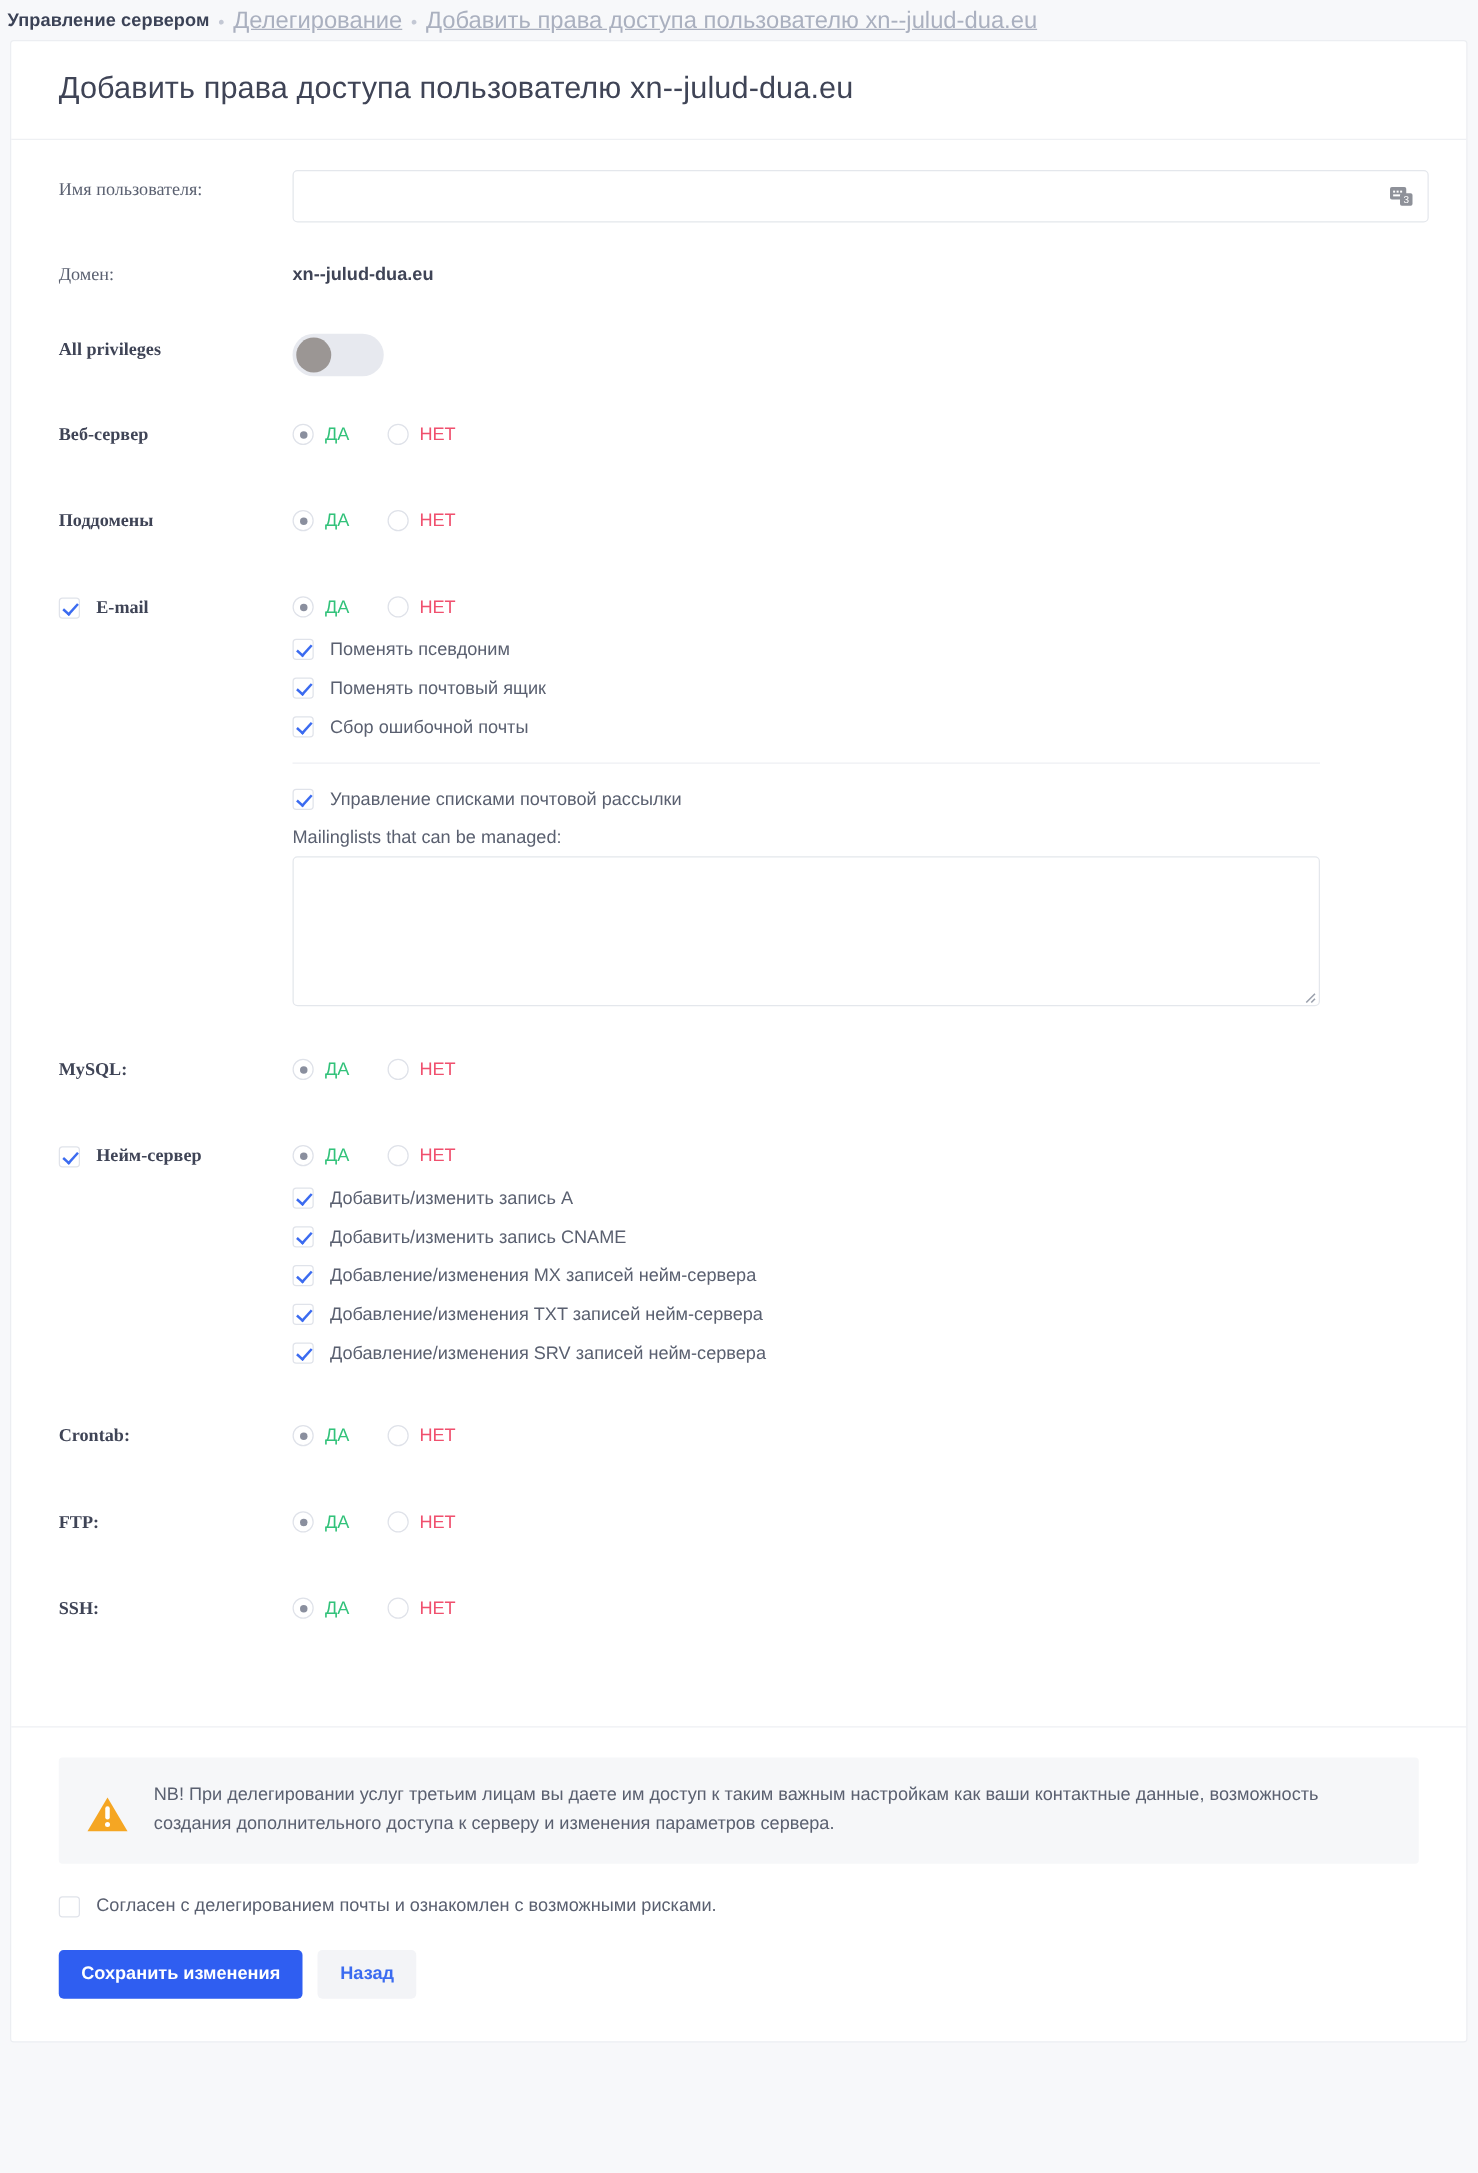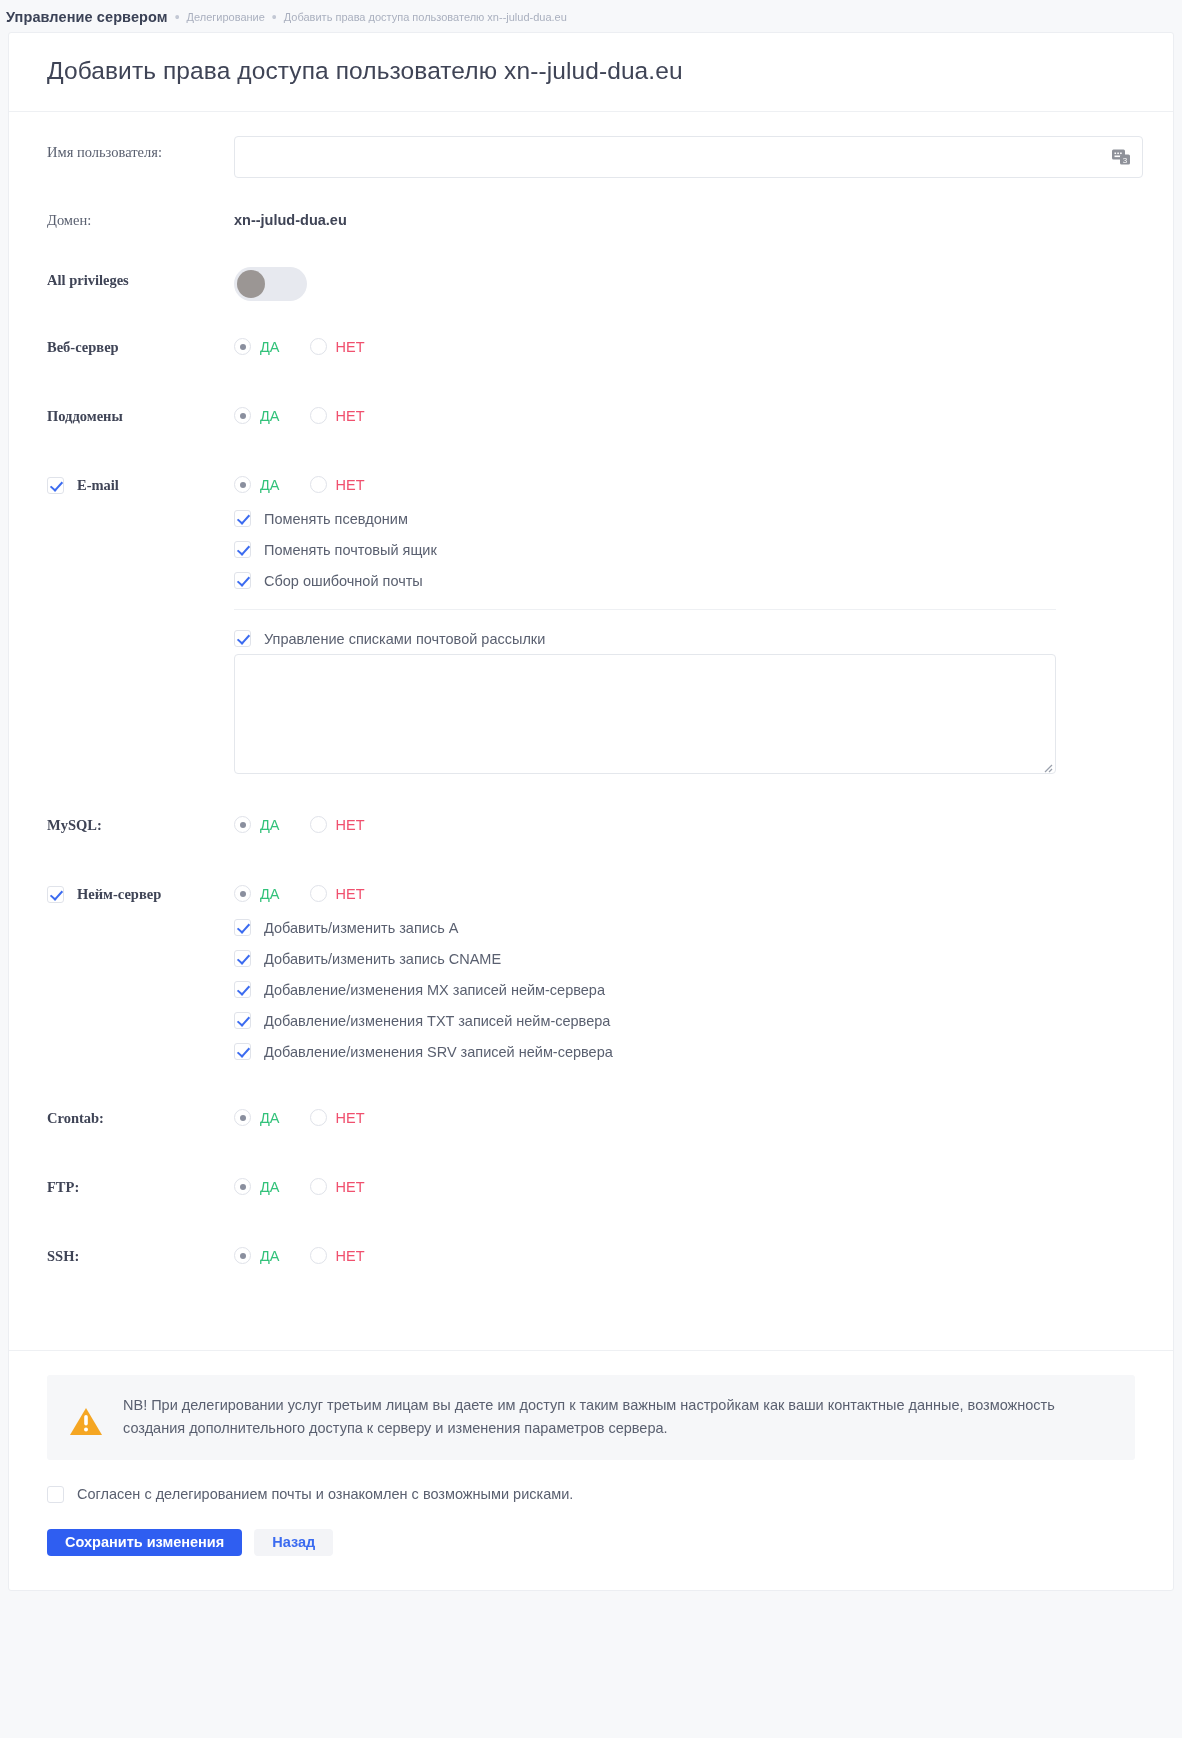--- a/index.html
+++ b/index.html
@@ -32,21 +32,22 @@
     letter-spacing: 0.1px;
   }
   .bc-sep {
     color: #c3c8d4;
     margin: 0 7px;
     font-size: 14px;
     line-height: 1;
   }
   .bc-item {
     color: #aab0bf;
-    font-size: 11px;
+    font-size: 19px;
+    text-decoration: underline;
   }
 
   
   .card {
     margin: 0 8px;
     background: #ffffff;
     border: 1px solid #eceef2;
     border-radius: 3px;
     width: 1166px;
   }
@@ -291,21 +292,21 @@
     align-items: center;
     margin-top: 26px;
   }
   .btn {
     border: none;
     border-radius: 4px;
     font-size: 14.5px;
     font-weight: bold;
     cursor: pointer;
     font-family: "Liberation Sans", sans-serif;
-    height: 27px;
+    height: 39px;
     padding: 0 18px;
   }
   .btn-primary {
     background: #2f5ef1;
     color: #ffffff;
   }
   .btn-secondary {
     background: #f3f4f7;
     color: #3b6bf0;
     margin-left: 12px;
@@ -442,20 +443,21 @@
             </div>
           </div>
 
           <div class="divider"></div>
 
           <div class="cb-row">
             <span class="cb checked"></span>
             <span class="cb-label">Управление списками почтовой рассылки</span>
           </div>
 
+          <div class="sub-field-label">Mailinglists that can be managed:</div>
 
           <div class="textarea-wrap">
             <textarea class="textarea" style=""></textarea>
             <span class="resize-handle">
               <svg width="12" height="12" viewBox="0 0 12 12">
                 <line x1="11" y1="4" x2="4" y2="11" stroke="#9aa0ac" stroke-width="1.3"></line>
                 <line x1="11" y1="8" x2="8" y2="11" stroke="#9aa0ac" stroke-width="1.3"></line>
               </svg>
             </span>
           </div>

